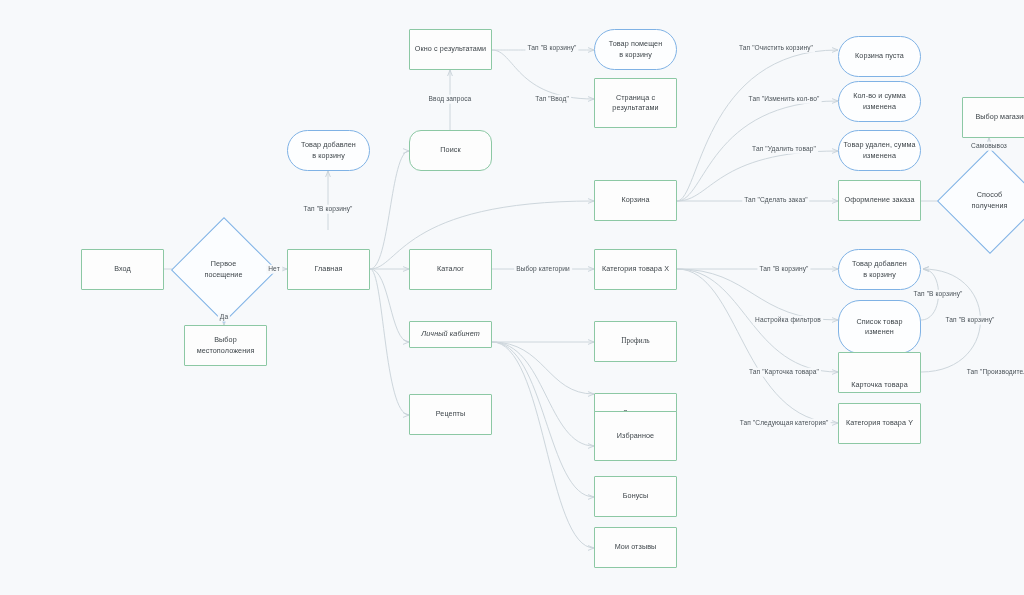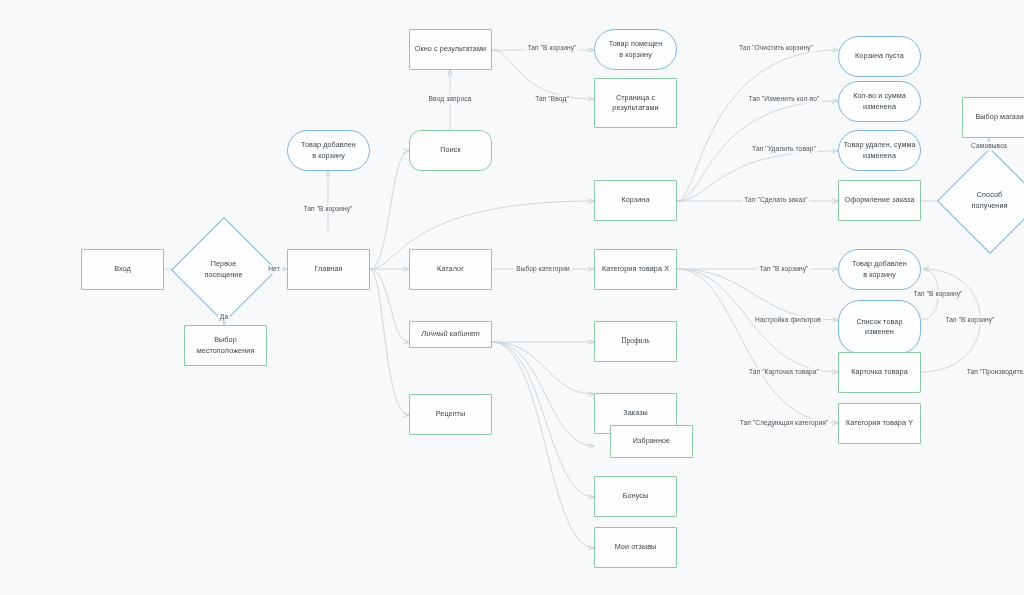--- a/index.html
+++ b/index.html
@@ -204,39 +204,39 @@
       </div>
       <div class="node process" style="left: 594px; top: 249px; width: 83px; height: 41px;">
         <div>Категория товара X</div>
       </div>
       <div class="node state" style="left: 838px; top: 249px; width: 83px; height: 41px;">
         <div>Товар добавлен<br>в корзину</div>
       </div>
       <div class="node state" style="left: 838px; top: 300px; width: 83px; height: 54px;">
         <div>Список товар изменен</div>
       </div>
-      <div class="node process" style="left: 838px; top: 352px; width: 83px; height: 41px;">
+      <div class="node process" style="left: 838px; top: 352px; width: 83px; height: 41px; align-items: flex-end;">
         <div>Карточка товара</div>
       </div>
       <div class="node process" style="left: 838px; top: 403px; width: 83px; height: 41px;">
         <div>Категория товара Y</div>
       </div>
       <div class="node process" style="left: 409px; top: 321px; width: 83px; height: 27px; font-style: italic;">
         <div>Личный кабинет</div>
       </div>
       <div class="node process" style="left: 409px; top: 394px; width: 83px; height: 41px;">
         <div>Рецепты</div>
       </div>
       <div class="node process" style="left: 594px; top: 321px; width: 83px; height: 41px; font-family: Liberation Serif, serif;">
         <div>Профиль</div>
       </div>
       <div class="node process" style="left: 594px; top: 393px; width: 83px; height: 41px;">
         <div>Заказы</div>
       </div>
-      <div class="node process" style="left: 594px; top: 425px; width: 83px; height: 33px; margin-left: 16px;">
+      <div class="node process" style="left: 594px; top: 411px; width: 83px; height: 50px;">
         <div>Избранное</div>
       </div>
       <div class="node process" style="left: 594px; top: 476px; width: 83px; height: 41px;">
         <div>Бонусы</div>
       </div>
       <div class="node process" style="left: 594px; top: 527px; width: 83px; height: 41px;">
         <div>Мои отзывы</div>
       </div>
     </div>
   <div id="label-layer">

